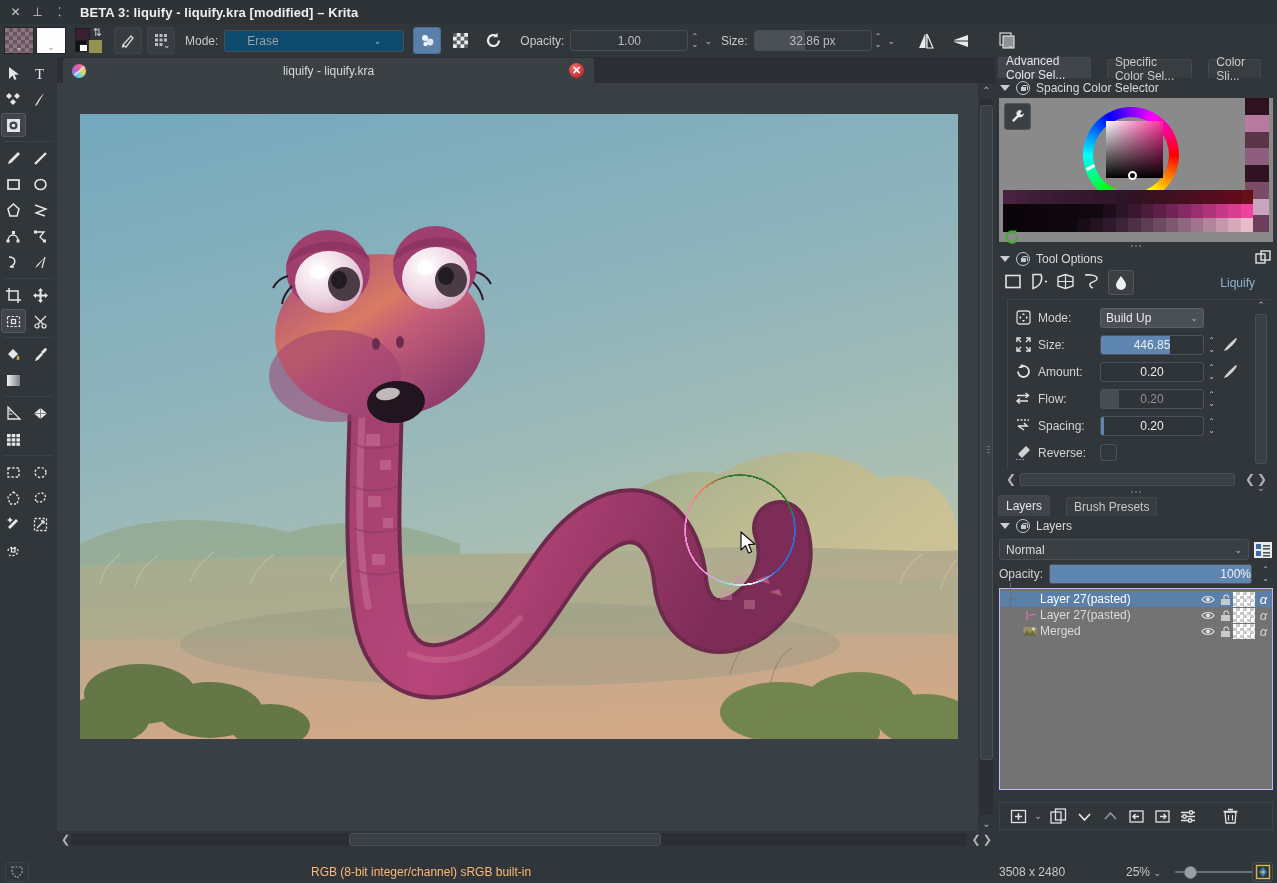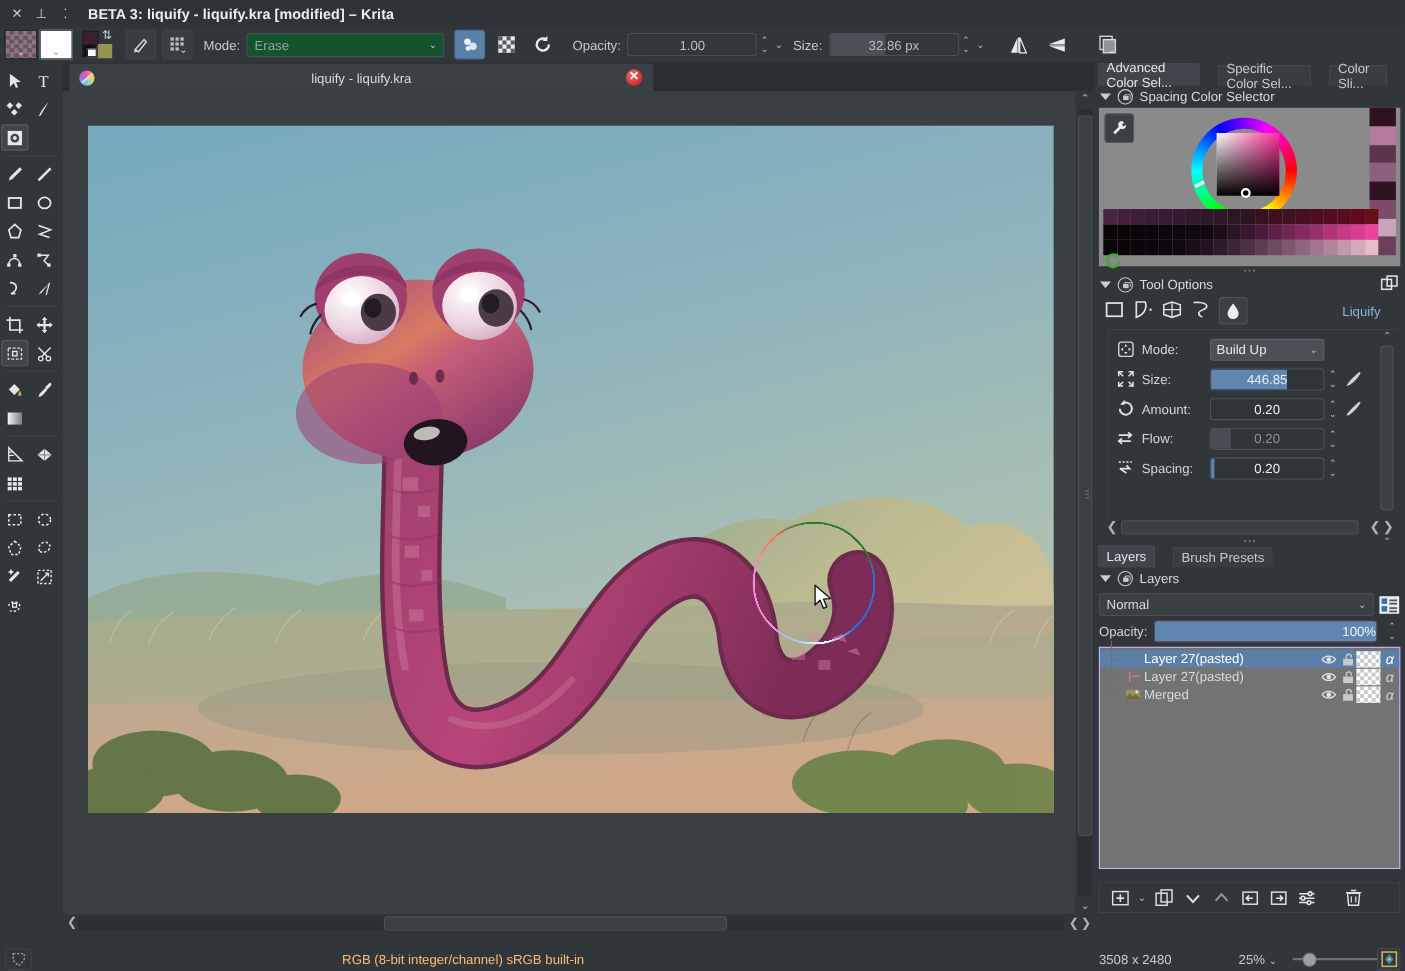--- a/index.html
+++ b/index.html
@@ -39,22 +39,22 @@
   .bg-sw3 { position:absolute; left:5px; top:17px; width:9px; height:8px; background:#fff; border:1px solid #1b1f22; }
   .olive { position:absolute; left:15px; top:13px; width:13px; height:13px; background:#93944f; }
   .swaparrow { position:absolute; right:2px; top:0px; font-size:11px; color:#c9ced2; line-height:11px; }
 
   .tbtn { width:28px; height:27px; display:flex; align-items:center; justify-content:center;
           border:1px solid #3f4449; background:#383d42; border-radius:3px; cursor:pointer; }
   .tbtn.flat { border:1px solid transparent; background:transparent; }
   .tbtn.active { background:#5a7fa8; border-color:#4a6e96; }
 
   .lbl { font-size:12px; color:#c6cacd; margin:0 6px 0 10px; }
-  .combo { height:22px; background:#14532d; border:1px solid #4a4f54; border-radius:3px;
-           display:flex; align-items:center; padding:0 6px; color:#9aa0a5; font-size:12px;
+  .combo { height:22px; background:#0c4a6e; border:1px solid #4a4f54; border-radius:3px;
+           display:flex; align-items:center; padding:0 22px; color:#9aa0a5; font-size:12px;
            justify-content:space-between; cursor:pointer; }
   .combo .cv { color:#9aa0a5; }
   .chev { font-size:9px; color:#b8bdc1; }
 
   .slider-box { height:21px; background:#32373c; border:1px solid #4a4f54; border-radius:3px;
                 position:relative; display:flex; align-items:center; justify-content:center;
                 font-size:12px; color:#b9bec2; cursor:pointer; overflow:hidden; }
   .slider-box .fill { position:absolute; left:0; top:0; bottom:0; background:#4a5056; }
   .slider-box .txt { position:relative; z-index:2; }
   .spin { display:flex; flex-direction:column; align-items:center; justify-content:center;
@@ -1016,20 +1016,32 @@
           <div class="ofield">
             <div class="o-slider">
               <div class="fill" style="width:3%"></div>
               <span class="txt">0.20</span>
             </div>
           </div>
           <div class="ospin">⌃<br>⌄</div>
           <div class="obrush"></div>
         </div>
 
+        <div class="orow">
+          <div class="oicon">
+            <svg width="19" height="19" viewBox="0 0 19 19">
+                <path d="M12 3 L16 7 L8 15 L4 11 z" fill="#cfd3d6"></path>
+                <path d="M2 16.5 L10 16.5" stroke="#9aa0a5" stroke-width="1.2" stroke-dasharray="1.6 1.6"></path>
+              </svg>
+          </div>
+          <div class="olabel">Reverse:</div>
+          <div class="ofield">
+              <div class="ocheck"></div>
+            </div>
+        </div>
 
         <div class="to-vbar">
           <div class="up">⌃</div>
           <div class="th"></div>
           <div class="dn" style="position:absolute;bottom:0;">⌄</div>
         </div>
       </div>
 
       <div class="to-hbar">
         <div class="a1">❮</div>

